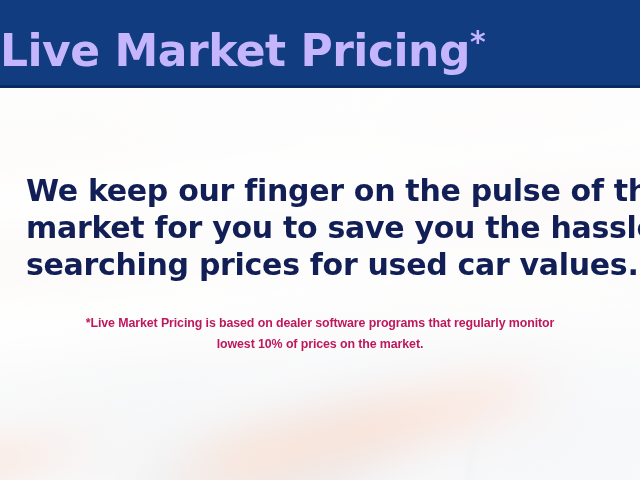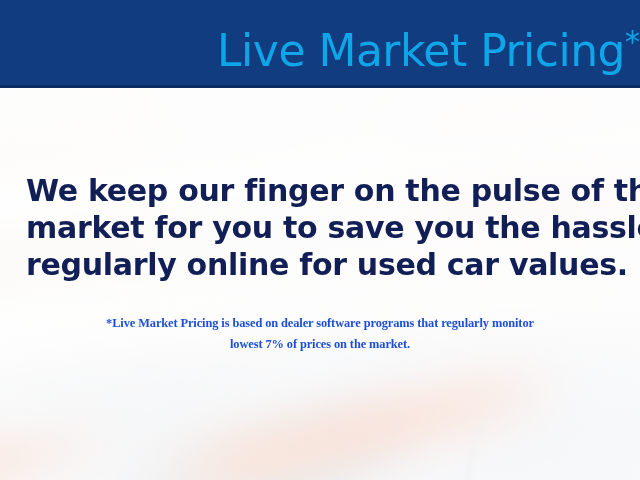--- a/index.html
+++ b/index.html
@@ -152,24 +152,24 @@
     height: 88px;
     z-index: 3;
     background: #123c80;
     border-bottom: 3px solid #0b2b63;
     box-sizing: border-box;
   }
   #header-title {
     position: absolute;
     left: 0; right: 0;
     top: 16px;
-    text-align: right;
-    color: #0ea5e9;
+    text-align: left;
+    color: #c4b5fd;
     font-family: "DejaVu Sans", sans-serif;
-    font-weight: normal;
+    font-weight: bold;
     font-size: 44px;
     line-height: 52px;
     letter-spacing: -0.5px;
     white-space: nowrap;
   }
   #header-title .ast {
     font-size: 30px;
     vertical-align: 14px;
     letter-spacing: 0;
   }
@@ -197,22 +197,22 @@
     letter-spacing: -0.3px;
   }
   #headline .hl-line { display: block; white-space: nowrap; }
 
   #fineprint {
     position: absolute;
     left: 32px;
     top: 225px;
     width: 576px;
     text-align: center;
-    color: #1d4ed8;
-    font-family: Liberation Serif, serif;
+    color: #be185d;
+    font-family: Liberation Sans, sans-serif;
     font-weight: bold;
     font-size: 12.4px;
     line-height: 21px;
     letter-spacing: -0.1px;
   }
   #fineprint .fp-line { display: block; white-space: nowrap; }
 </style>
 </head>
 <body>
 
@@ -240,22 +240,22 @@
     <div id="header-title">
       <span>Live Market Pricing</span><span class="ast">*</span>
     </div>
   </div>
 
   <div id="content">
 
     <div id="headline">
       <span class="hl-line">We keep our finger on the pulse of the</span>
       <span class="hl-line">market for you to save you the hassle of</span>
-      <span class="hl-line">regularly online for used car values.</span>
+      <span class="hl-line">searching prices for used car values.</span>
     </div>
 
     <div id="fineprint">
       <span class="fp-line">*Live Market Pricing is based on dealer software programs that regularly monitor</span>
-      <span class="fp-line">lowest 7% of prices on the market.</span>
+      <span class="fp-line">lowest 10% of prices on the market.</span>
     </div>
 
   </div>
 </div>
 
 </body></html>

